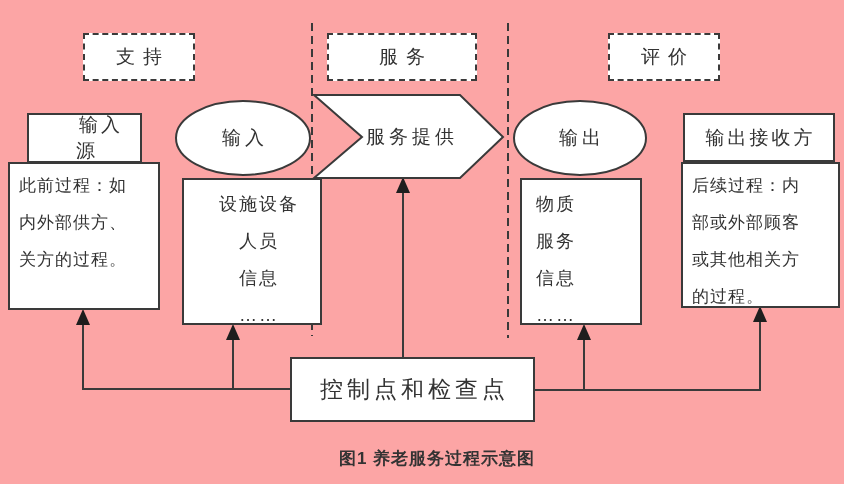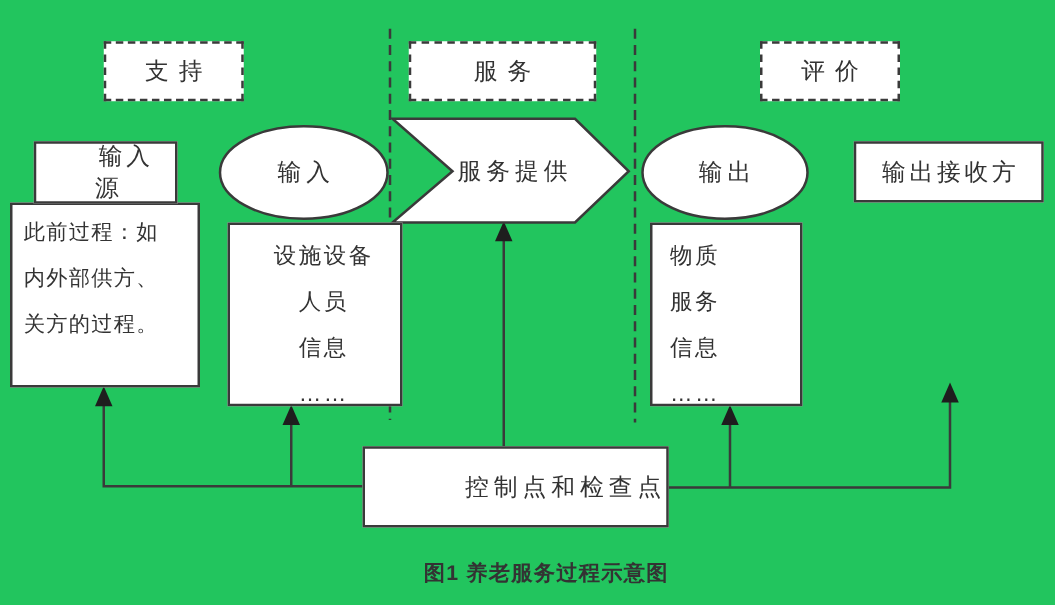--- a/index.html
+++ b/index.html
@@ -1,17 +1,17 @@
 <!DOCTYPE html>
 <html><head>
 <meta charset="utf-8">
 <style>
   html,body{margin:0;padding:0;background:#ffffff;}
   .canvas{
-    position:relative;width:844px;height:484px;background:#22c55e;overflow:hidden;
+    position:relative;width:844px;height:484px;background:#fca5a5;overflow:hidden;
     font-family:"Liberation Sans","DejaVu Sans",sans-serif;color:#333333;
   }
   .shapes{position:absolute;left:0;top:0;width:844px;height:484px;}
   .box{position:absolute;box-sizing:border-box;border:2px solid #3a3a3a;background:#ffffff;}
   .dashed-box{
     position:absolute;box-sizing:border-box;border:2px dashed #3a3a3a;background:#ffffff;
     display:flex;align-items:center;justify-content:center;
     font-size:19px;letter-spacing:8px;text-indent:8px;
   }
   .title-box{
@@ -24,22 +24,22 @@
   }
   .list-box{
     z-index:2;font-size:18px;line-height:37px;letter-spacing:2px;
     padding:6px 0 0 14px;
   }
   .shape-label{
     position:absolute;display:flex;align-items:center;justify-content:center;
     font-size:19px;letter-spacing:4px;text-indent:4px;z-index:4;background:transparent;
   }
   .control-box{
-    display:flex;align-items:center;justify-content:flex-end;
-    font-size:19px;letter-spacing:4px;text-indent:4px;z-index:2;
+    display:flex;align-items:center;justify-content:center;
+    font-size:23px;letter-spacing:4px;text-indent:4px;z-index:2;
   }
   .caption{
     position:absolute;left:292px;top:447px;width:290px;text-align:center;
     font-size:17px;font-weight:bold;letter-spacing:1px;color:#333333;z-index:2;
   }
   .line-row{display:block;}
 </style>
 </head>
 <body>
 
@@ -102,20 +102,26 @@
   <div class="box list-box" style="left:520px;top:178px;width:122px;height:147px;">
     <span class="line-row">物质</span>
     <span class="line-row">服务</span>
     <span class="line-row">信息</span>
     <span class="line-row">……</span>
   </div>
 
   <div class="box title-box" style="left:683px;top:113px;width:152px;height:49px;">
     <span>输出接收方</span>
   </div>
+  <div class="box body-box" style="left:681px;top:162px;width:159px;height:146px;">
+    <span class="line-row">后续过程：内</span>
+    <span class="line-row">部或外部顾客</span>
+    <span class="line-row">或其他相关方</span>
+    <span class="line-row">的过程。</span>
+  </div>
 
   <div class="box control-box" style="left:290px;top:357px;width:245px;height:65px;">
     <span>控制点和检查点</span>
   </div>
 
   <div class="caption">图1 养老服务过程示意图</div>
 
 </div>
 
 </body></html>

